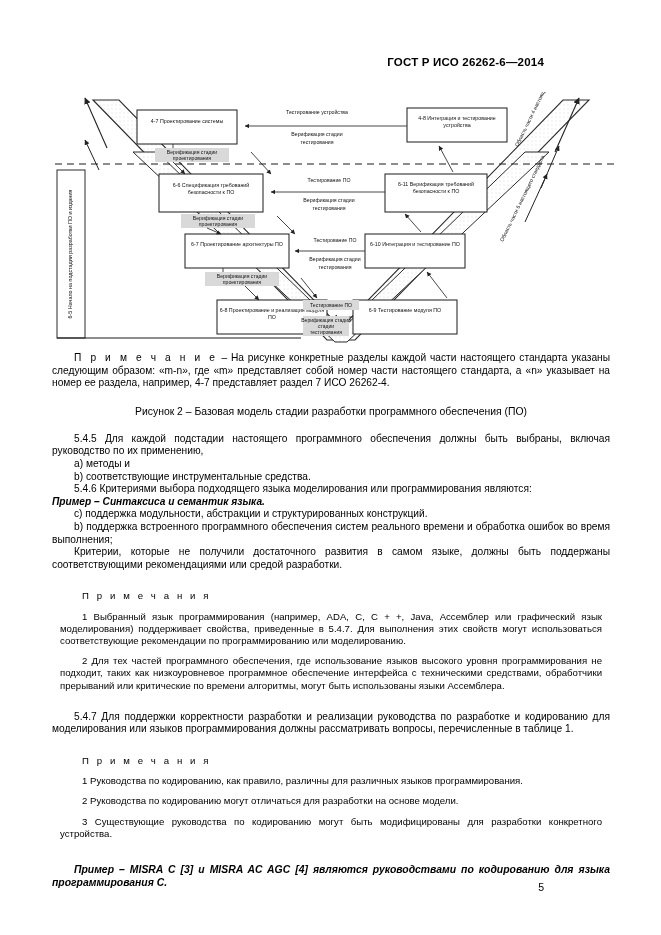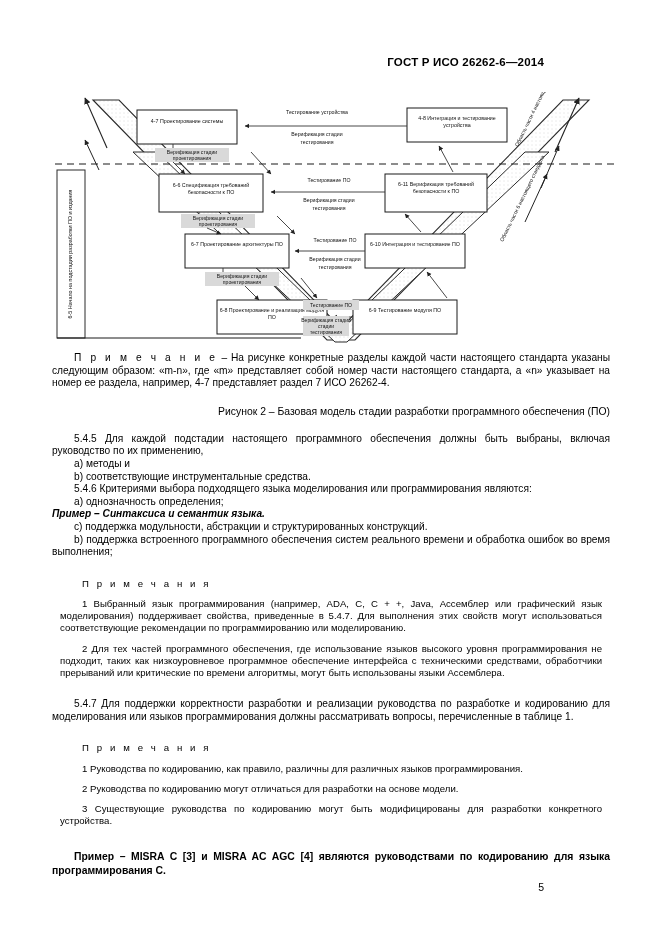--- a/index.html
+++ b/index.html
@@ -64,33 +64,34 @@
   .note-label {
     letter-spacing: 2.6px;
   }
   .gap-m { height: 11px; }
   .gap-l { height: 15px; }
 
   .fig-caption {
     margin: 0;
     font-size: 10.4px;
     line-height: 13px;
-    text-align: right;
+    text-align: center;
   }
 
   .em-bold-italic {
     font-weight: bold;
     font-style: italic;
   }
 
   p.example {
     margin: 0;
     font-size: 10.4px;
     line-height: 13.4px;
     font-weight: bold;
+    font-style: italic;
     text-align: justify;
     text-indent: 22px;
   }
 
   p.small-note {
     margin: 8px;
     font-size: 9.6px;
     line-height: 12.2px;
     text-align: justify;
     text-indent: 22px;
@@ -295,24 +296,24 @@
     <div class="gap-l"></div>
 
     <p class="fig-caption">Рисунок 2 – Базовая модель стадии разработки программного обеспечения (ПО)</p>
 
     <div class="gap-l"></div>
 
     <p class="para ind">5.4.5 Для каждой подстадии настоящего программного обеспечения должны быть выбраны, включая руководство по их применению,</p>
     <p class="para ind">a) методы и</p>
     <p class="para ind">b) соответствующие инструментальные средства.</p>
     <p class="para ind">5.4.6 Критериями выбора подходящего языка моделирования или программирования являются:</p>
-    <p class="para ind">a) однозначность определения;</p>
     <p class="para em-bold-italic">Пример –  Синтаксиса и семантик языка.</p>
     <p class="para ind">c) поддержка модульности, абстракции и структурированных конструкций.</p>
     <p class="para ind">b) поддержка встроенного программного обеспечения систем реального времени и обработка ошибок во время выполнения;</p>
+    <p class="para ind">Критерии, которые не получили достаточного развития в самом языке, должны быть поддержаны соответствующими рекомендациями или средой разработки.</p>
 
     <div class="gap-m"></div>
 
     <p class="small-note"><span class="note-label">П р и м е ч а н и я</span></p>
     <p class="small-note">1 Выбранный язык программирования (например, ADA, C, C + +, Java, Ассемблер или графический язык моделирования) поддерживает свойства, приведенные в 5.4.7. Для выполнения этих свойств могут использоваться соответствующие рекомендации по программированию или моделированию.</p>
     <p class="small-note">2 Для тех частей программного обеспечения, где использование языков высокого уровня программирования не подходит, таких как низкоуровневое программное обеспечение интерфейса с техническими средствами, обработчики прерываний или критические по времени алгоритмы, могут быть использованы языки Ассемблера.</p>
 
     <div class="gap-m"></div>
 
     <p class="para ind">5.4.7 Для поддержки корректности разработки и реализации руководства по разработке и кодированию для моделирования или языков программирования должны рассматривать вопросы, перечисленные в таблице 1.</p>

